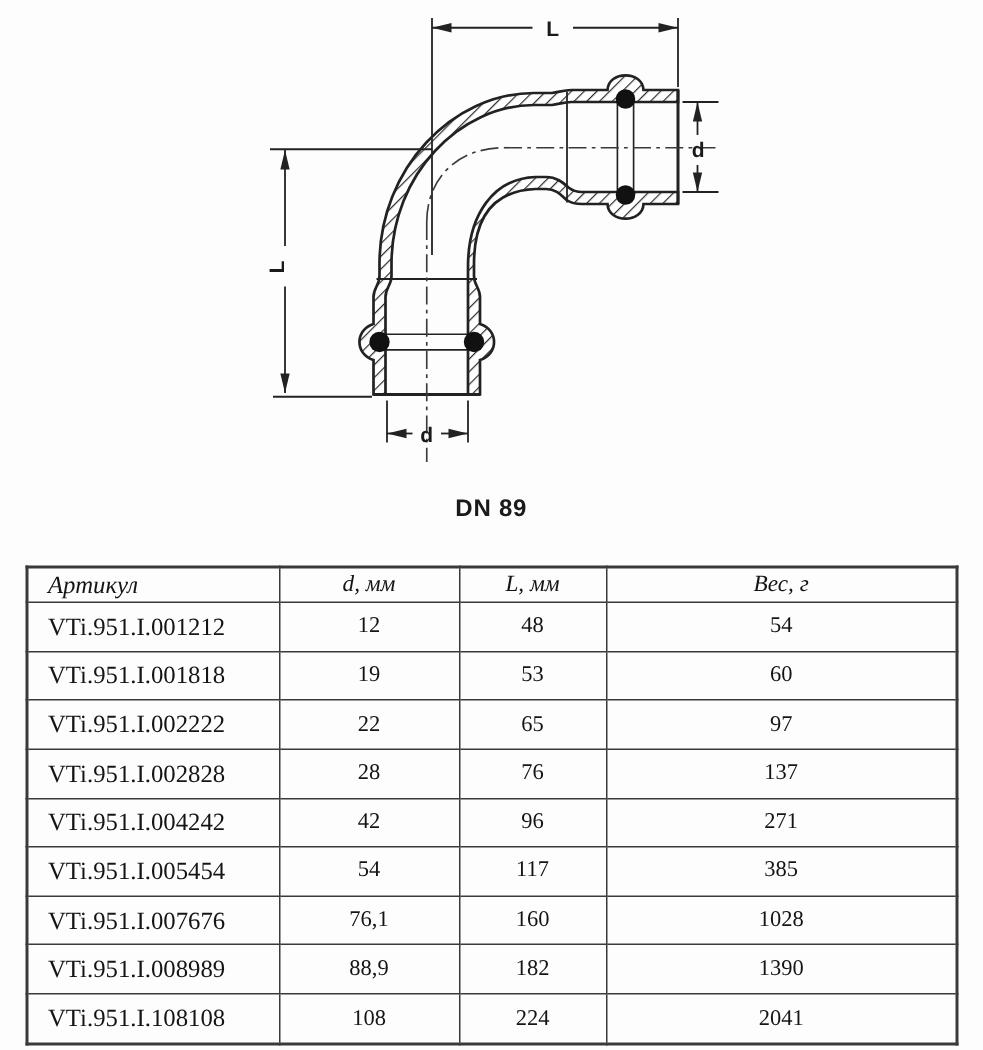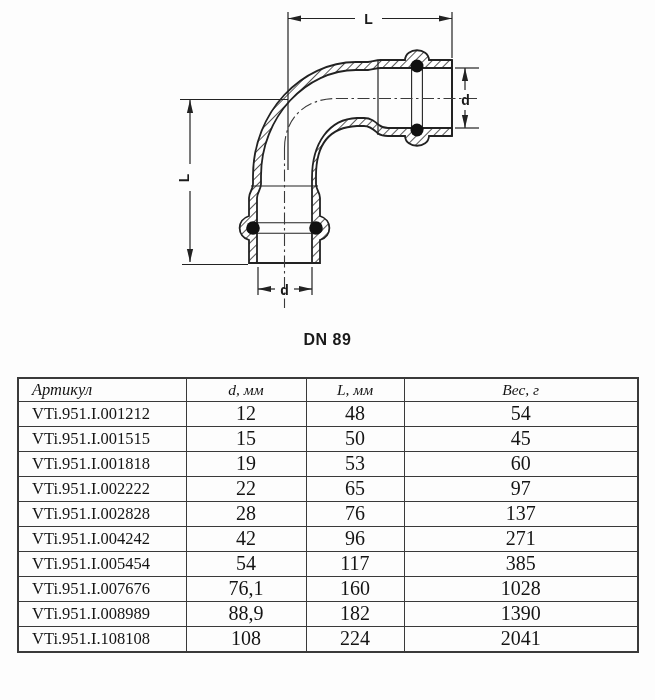--- a/index.html
+++ b/index.html
@@ -8,27 +8,27 @@
     background:#fdfdfd; overflow:hidden;
     font-family:"Liberation Serif", serif; color:#111;
   }
   .diagram-svg { position:absolute; left:0; top:0; }
   .caption {
     position:absolute; left:0; top:331px; width:655px;
     text-align:center; font-family:"Liberation Sans", sans-serif;
     font-weight:bold; font-size:16px; color:#1a1a1a; letter-spacing:.5px;
   }
   table.spec {
-    position:absolute; left:17px; top:377px; width:620px; height:276px;
+    position:absolute; left:17px; top:377px; width:620px; height:320px;
     border-collapse:collapse; table-layout:fixed;
     border:2.5px solid #3a3a3a;
   }
   table.spec th, table.spec td {
     border:1.7px solid #3a3a3a; padding:0; vertical-align:middle;
-    text-align:center; font-size:20px; color:#141414;
+    text-align:center; font-size:15px; color:#141414;
     overflow:hidden; white-space:nowrap;
   }
   table.spec th {
     font-style:italic; font-weight:normal; font-size:15.5px; height:22px;
   }
   table.spec th.col-article, table.spec td.col-article {
     text-align:left; padding-left:13px; font-size:16.5px;
   }
   .svg-label {
     font-family:"Liberation Sans", sans-serif; font-weight:bold;
@@ -159,26 +159,20 @@
       </tr>
     </thead>
     <tbody>
       <tr>
         <td class="col-article">VTi.951.I.001212</td>
         <td>12</td>
         <td>48</td>
         <td>54</td>
       </tr>
       <tr>
-        <td class="col-article">VTi.951.I.001515</td>
-        <td>15</td>
-        <td>50</td>
-        <td>45</td>
-      </tr>
-      <tr>
         <td class="col-article">VTi.951.I.001818</td>
         <td>19</td>
         <td>53</td>
         <td>60</td>
       </tr>
       <tr>
         <td class="col-article">VTi.951.I.002222</td>
         <td>22</td>
         <td>65</td>
         <td>97</td>

